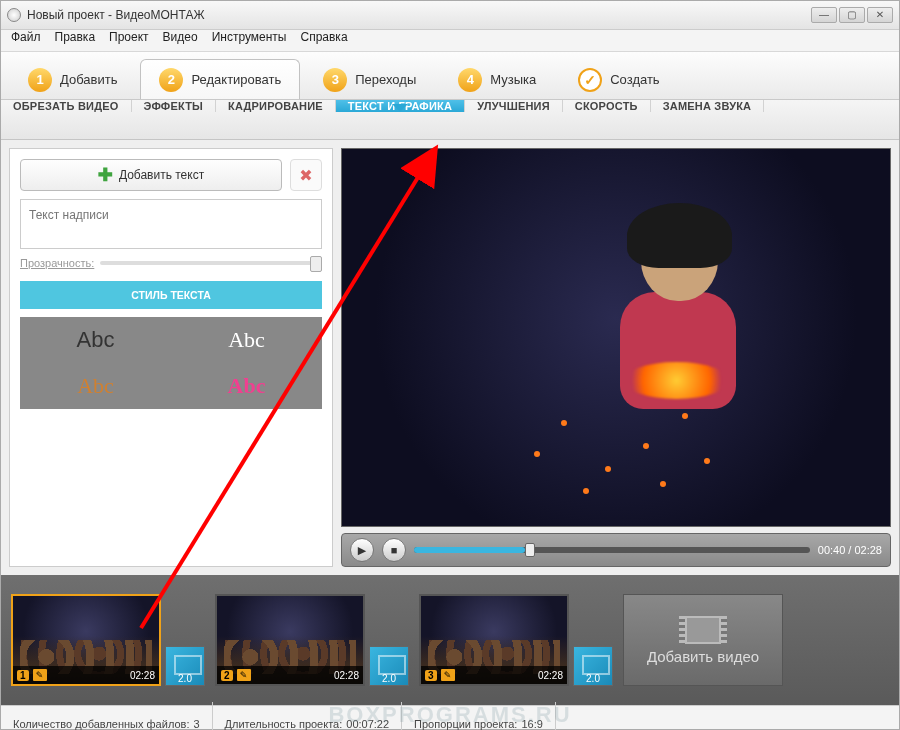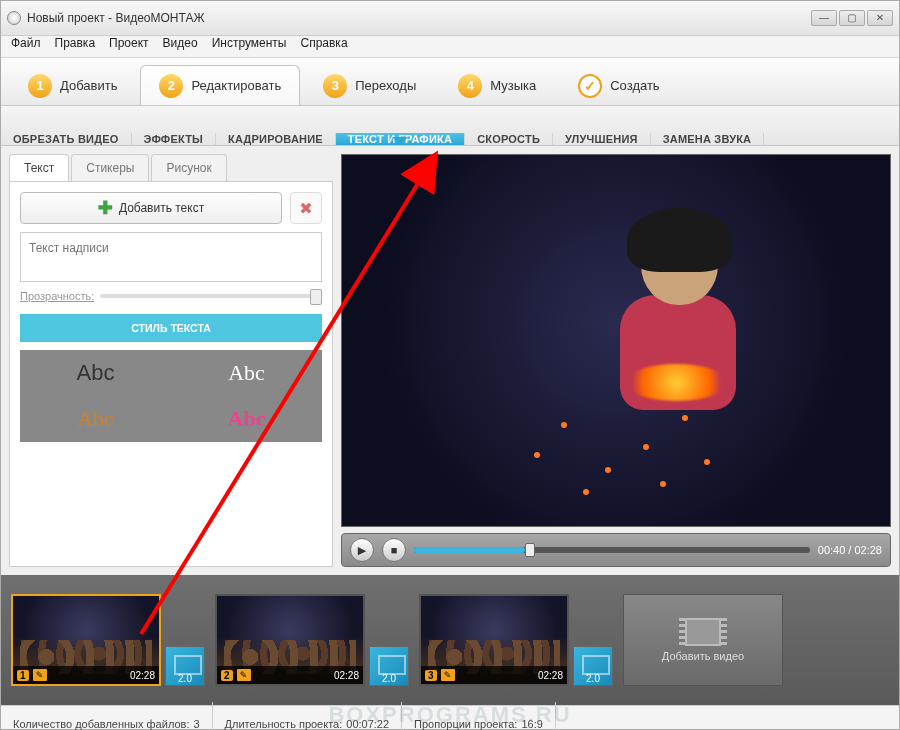--- a/index.html
+++ b/index.html
@@ -1,30 +1,30 @@
 <!DOCTYPE html>
 <html><head>
 <meta charset="utf-8">
 <style>
 * { box-sizing: border-box; margin: 0; padding: 0; font-family: Tahoma, Arial, sans-serif; }
 body { background: #e8e8e8; width: 900px; height: 730px; overflow: hidden; }
 .window { width: 900px; height: 730px; background: #f0f0f0; border: 1px solid #aaa; display: flex; flex-direction: column; }
-.titlebar { height: 35px; background: linear-gradient(#f8f8f8,#e4e4e4); display: flex; align-items: center; padding: 0 6px; border-bottom: 1px solid #ccc; font-size: 12px; color: #333; }
+.titlebar { height: 29px; background: linear-gradient(#f8f8f8,#e4e4e4); display: flex; align-items: center; padding: 0 6px; border-bottom: 1px solid #ccc; font-size: 12px; color: #333; }
 .titlebar .appicon { width: 14px; height: 14px; border: 1px solid #888; border-radius: 50%; margin-right: 6px; background: radial-gradient(#fff,#ccc); }
 .titlebar .spacer { flex: 1; }
 .winbtn { width: 26px; height: 16px; margin-left: 2px; background: linear-gradient(#eee,#d5d5d5); border: 1px solid #aaa; border-radius: 2px; font-size: 10px; text-align: center; line-height: 14px; color: #555; }
 .menubar { height: 22px; display: flex; gap: 14px; padding: 0 10px; font-size: 12px; color: #222; background: #f4f4f4; border-bottom: 1px solid #d8d8d8; }
 .menubar span { cursor: default; }
 .maintabs { height: 48px; background: linear-gradient(#fdfdfd,#eaeaea); display: flex; align-items: flex-end; padding: 0 8px; border-bottom: 1px solid #c9c9c9; gap: 4px; }
 .maintab { height: 40px; padding: 0 18px; display: flex; align-items: center; gap: 8px; font-size: 13px; color: #333; border: 1px solid transparent; border-bottom: none; border-radius: 6px 6px 0 0; cursor: pointer; }
 .maintab.active { background: linear-gradient(#fff,#f7f7f7); border-color: #c2c2c2; }
 .numcircle { width: 24px; height: 24px; border-radius: 50%; display: flex; align-items: center; justify-content: center; font-weight: bold; font-size: 13px; color: #fff; }
 .nc1 { background: linear-gradient(#ffd86b,#f0a218); } .nc2 { background: linear-gradient(#ffd86b,#f0a218); } .nc3 { background: linear-gradient(#ffd86b,#f0a218); } .nc4 { background: linear-gradient(#ffd86b,#f0a218); }
 .checkcircle { width: 24px; height: 24px; border-radius: 50%; border: 2px solid #f0a218; display: flex; align-items: center; justify-content: center; color: #f0a218; font-weight: bold; font-size: 14px; background:#fff; }
-.toolbar { height: 40px; background: linear-gradient(#f5f5f5,#e6e6e6); display: flex; align-items: flex-end; border-bottom: 1px solid #c5c5c5; }
+.toolbar { height: 40px; background: linear-gradient(#f5f5f5,#e6e6e6); display: flex; align-items: flex-start; border-bottom: 1px solid #c5c5c5; }
 .toolbtn { padding: 0 12px; display: flex; align-items: center; font-size: 11px; font-weight: bold; color: #444; border-right: 1px solid #d2d2d2; cursor: pointer; letter-spacing: .2px; }
 .toolbtn.active { background: linear-gradient(#4fc0e8,#2aa8d6); color: #fff; position: relative; }
 .toolbtn.active::after { content: ''; position: absolute; bottom: -8px; left: 50%; margin-left: -8px; border: 8px solid transparent; border-top-color: #2aa8d6; }
 .content { flex: 1; display: flex; background: #efefef; min-height: 0; }
 .leftpanel { width: 340px; padding: 8px; display: flex; flex-direction: column; }
 .subtabs { display: flex; gap: 2px; }
 .subtab { padding: 6px 14px; font-size: 12px; background: #fff; border: 1px solid #ccc; border-bottom: none; border-radius: 4px 4px 0 0; color: #444; cursor: pointer; }
 .subtab:not(.active) { background: #f2f2f2; color: #777; }
 .panelbox { background: #fff; border: 1px solid #ccc; padding: 10px; flex: 1; display: flex; flex-direction: column; gap: 8px; }
 .addrow { display: flex; gap: 8px; align-items: center; }
@@ -63,21 +63,21 @@
 .clip.sel { border-color: #f0a218; }
 .clip .thumb { width: 100%; height: 100%; background: radial-gradient(circle at 50% 40%, #3a3a60 0%, #141428 70%); position:relative;}
 .crowd{position:absolute;bottom:0;left:0;right:0;height:55%;background:linear-gradient(0deg,#2a2015 0%,#3a2a20 40%,transparent 100%);}
 .crowd::before{content:'';position:absolute;top:10%;left:5%;right:5%;height:70%;background:repeating-radial-gradient(circle at 20% 50%,#6a4a30 0 8px,transparent 8px 20px),repeating-radial-gradient(circle at 60% 40%,#5a3a28 0 7px,transparent 7px 18px);}
 .clipbar { position: absolute; bottom: 0; left: 0; right: 0; height: 18px; background: rgba(0,0,0,.75); display: flex; align-items: center; padding: 0 4px; gap: 4px; font-size: 10px; color: #fff; }
 .clipnum { background: #f0a218; color: #000; padding: 0 3px; border-radius: 2px; font-weight: bold; }
 .clipedit { background: #f0a218; width: 14px; height: 12px; border-radius: 1px; display:flex;align-items:center;justify-content:center;font-size:9px;color:#000;}
 .clipbar .dur { margin-left: auto; }
 .trans { width: 40px; height: 40px; background: linear-gradient(135deg,#3ab6e0,#1a8ab8); border: 1px solid #666; display: flex; flex-direction: column; align-items: center; justify-content: flex-end; font-size: 10px; color: #fff; padding-bottom: 1px; position:relative;}
 .trans::before{content:'';position:absolute;top:8px;left:8px;width:24px;height:16px;border:2px solid rgba(255,255,255,.5);}
-.addvideo { width: 160px; height: 92px; background: linear-gradient(#888,#6a6a6a); border: 1px solid #555; display: flex; flex-direction: column; align-items: center; justify-content: center; gap: 4px; color: #ddd; font-size: 11px; cursor: pointer; }
+.addvideo { width: 160px; height: 92px; background: linear-gradient(#888,#6a6a6a); border: 1px solid #555; display: flex; flex-direction: column; align-items: center; justify-content: center; gap: 4px; color: #ddd; font-size: 15px; cursor: pointer; }
 .filmicon { width: 36px; height: 28px; background: #999; border: 2px solid #bbb; position: relative; }
 .filmicon::before, .filmicon::after { content: ''; position: absolute; top: -2px; bottom: -2px; width: 6px; background: repeating-linear-gradient(#bbb 0 3px, #777 3px 6px); }
 .filmicon::before { left: -8px; } .filmicon::after { right: -8px; }
 .statusbar { height: 24px; background: #f4f4f4; border-top: 1px solid #ccc; display: flex; align-items: center; font-size: 11px; color: #444; }
 .statusbar > div { padding: 16px 12px; border-right: 1px solid #ccc; height: 100%; display: flex; gap: 4px; }
 .watermark { position: absolute; bottom: 2px; left: 50%; transform: translateX(-50%); font-size: 22px; font-weight: bold; color: rgba(120,150,160,.24); letter-spacing: 2px; pointer-events: none; font-family: Arial; text-transform: uppercase;}
 .arrow { position: absolute; pointer-events: none; z-index: 50; }
 </style>
 </head>
 <body>
@@ -123,33 +123,28 @@
         <div class="checkcircle">✓</div>
         <span>Создать</span>
       </div>
   </div>
 
   <div class="toolbar">
     <div class="toolbtn">ОБРЕЗАТЬ ВИДЕО</div>
     <div class="toolbtn">ЭФФЕКТЫ</div>
     <div class="toolbtn">КАДРИРОВАНИЕ</div>
     <div class="toolbtn active">ТЕКСТ И ГРАФИКА</div>
+    <div class="toolbtn">УЛУЧШЕНИЯ</div>
     <div class="toolbtn">СКОРОСТЬ</div>
-    <div class="toolbtn">УЛУЧШЕНИЯ</div>
     <div class="toolbtn">ЗАМЕНА ЗВУКА</div>
   </div>
 
   <div class="content">
 
     <div class="leftpanel">
-      <div class="subtabs">
-        <div class="subtab active">Текст</div>
-        <div class="subtab">Стикеры</div>
-        <div class="subtab">Рисунок</div>
-      </div>
       <div class="panelbox">
         <div class="addrow">
           <div class="addbtn">
               <span class="plus">✚</span>
               <span>Добавить текст</span>
             </div>
           <div class="delbtn">
               <span>✖</span>
             </div>
         </div>

